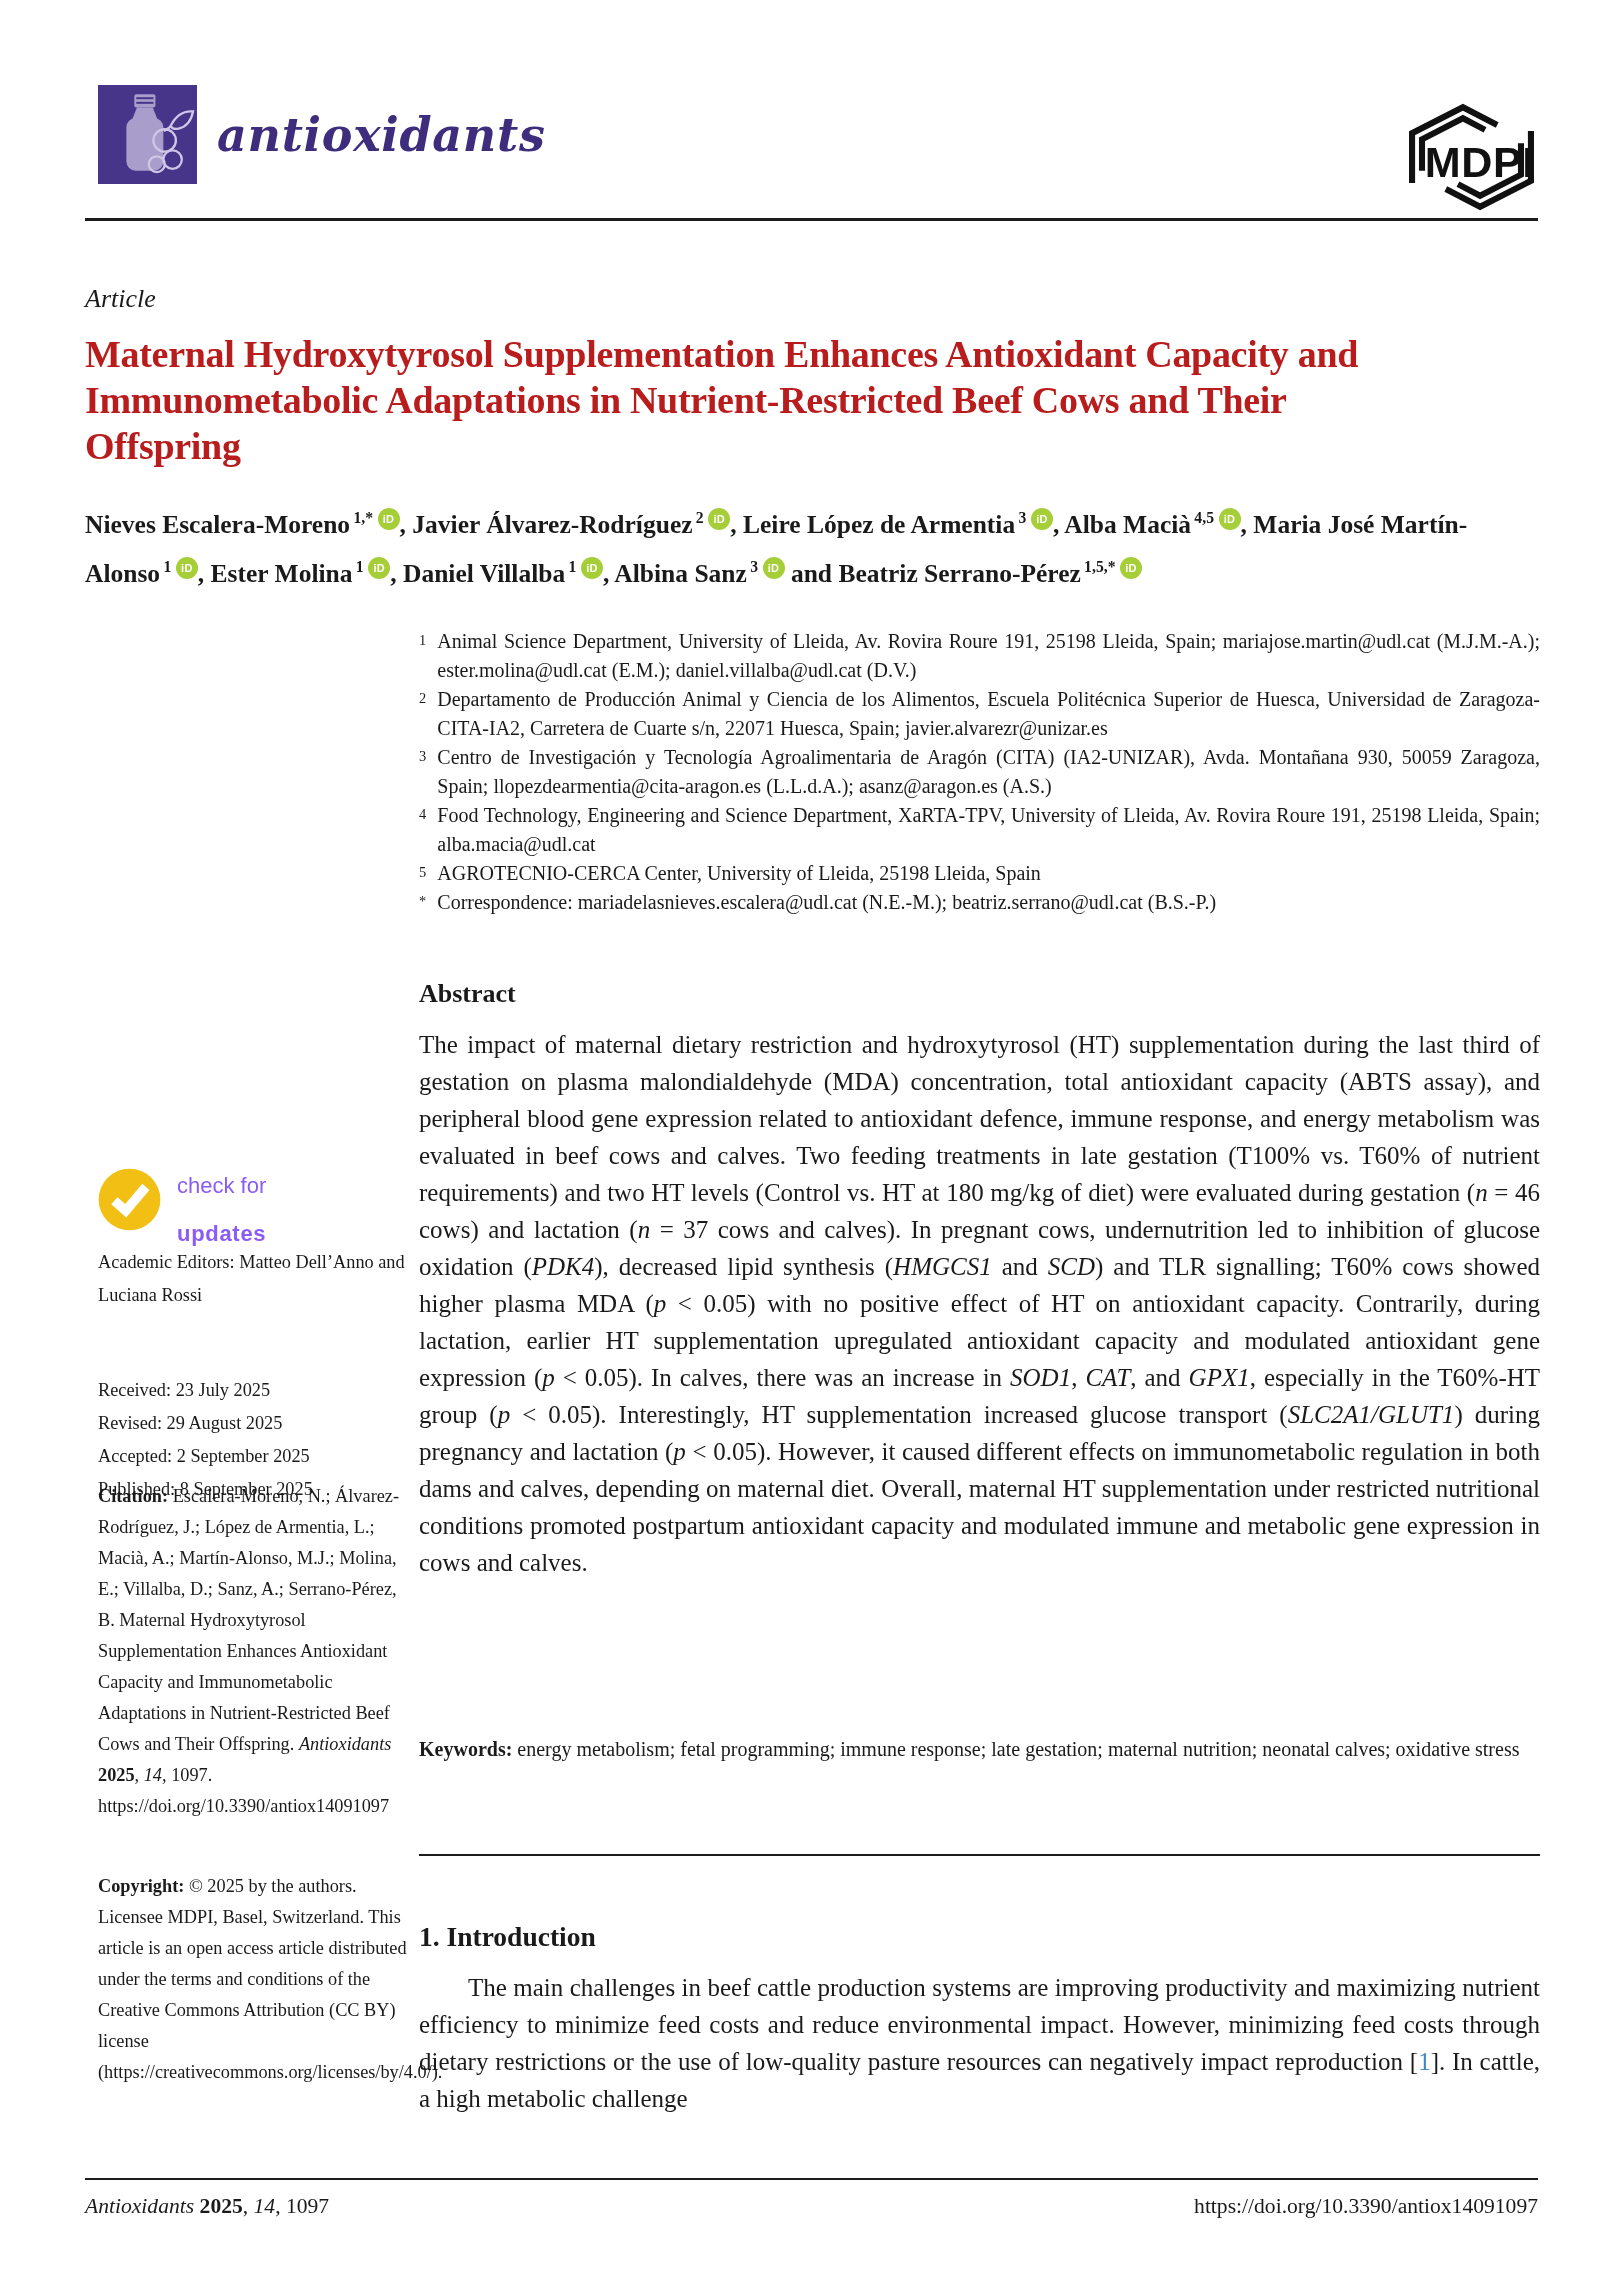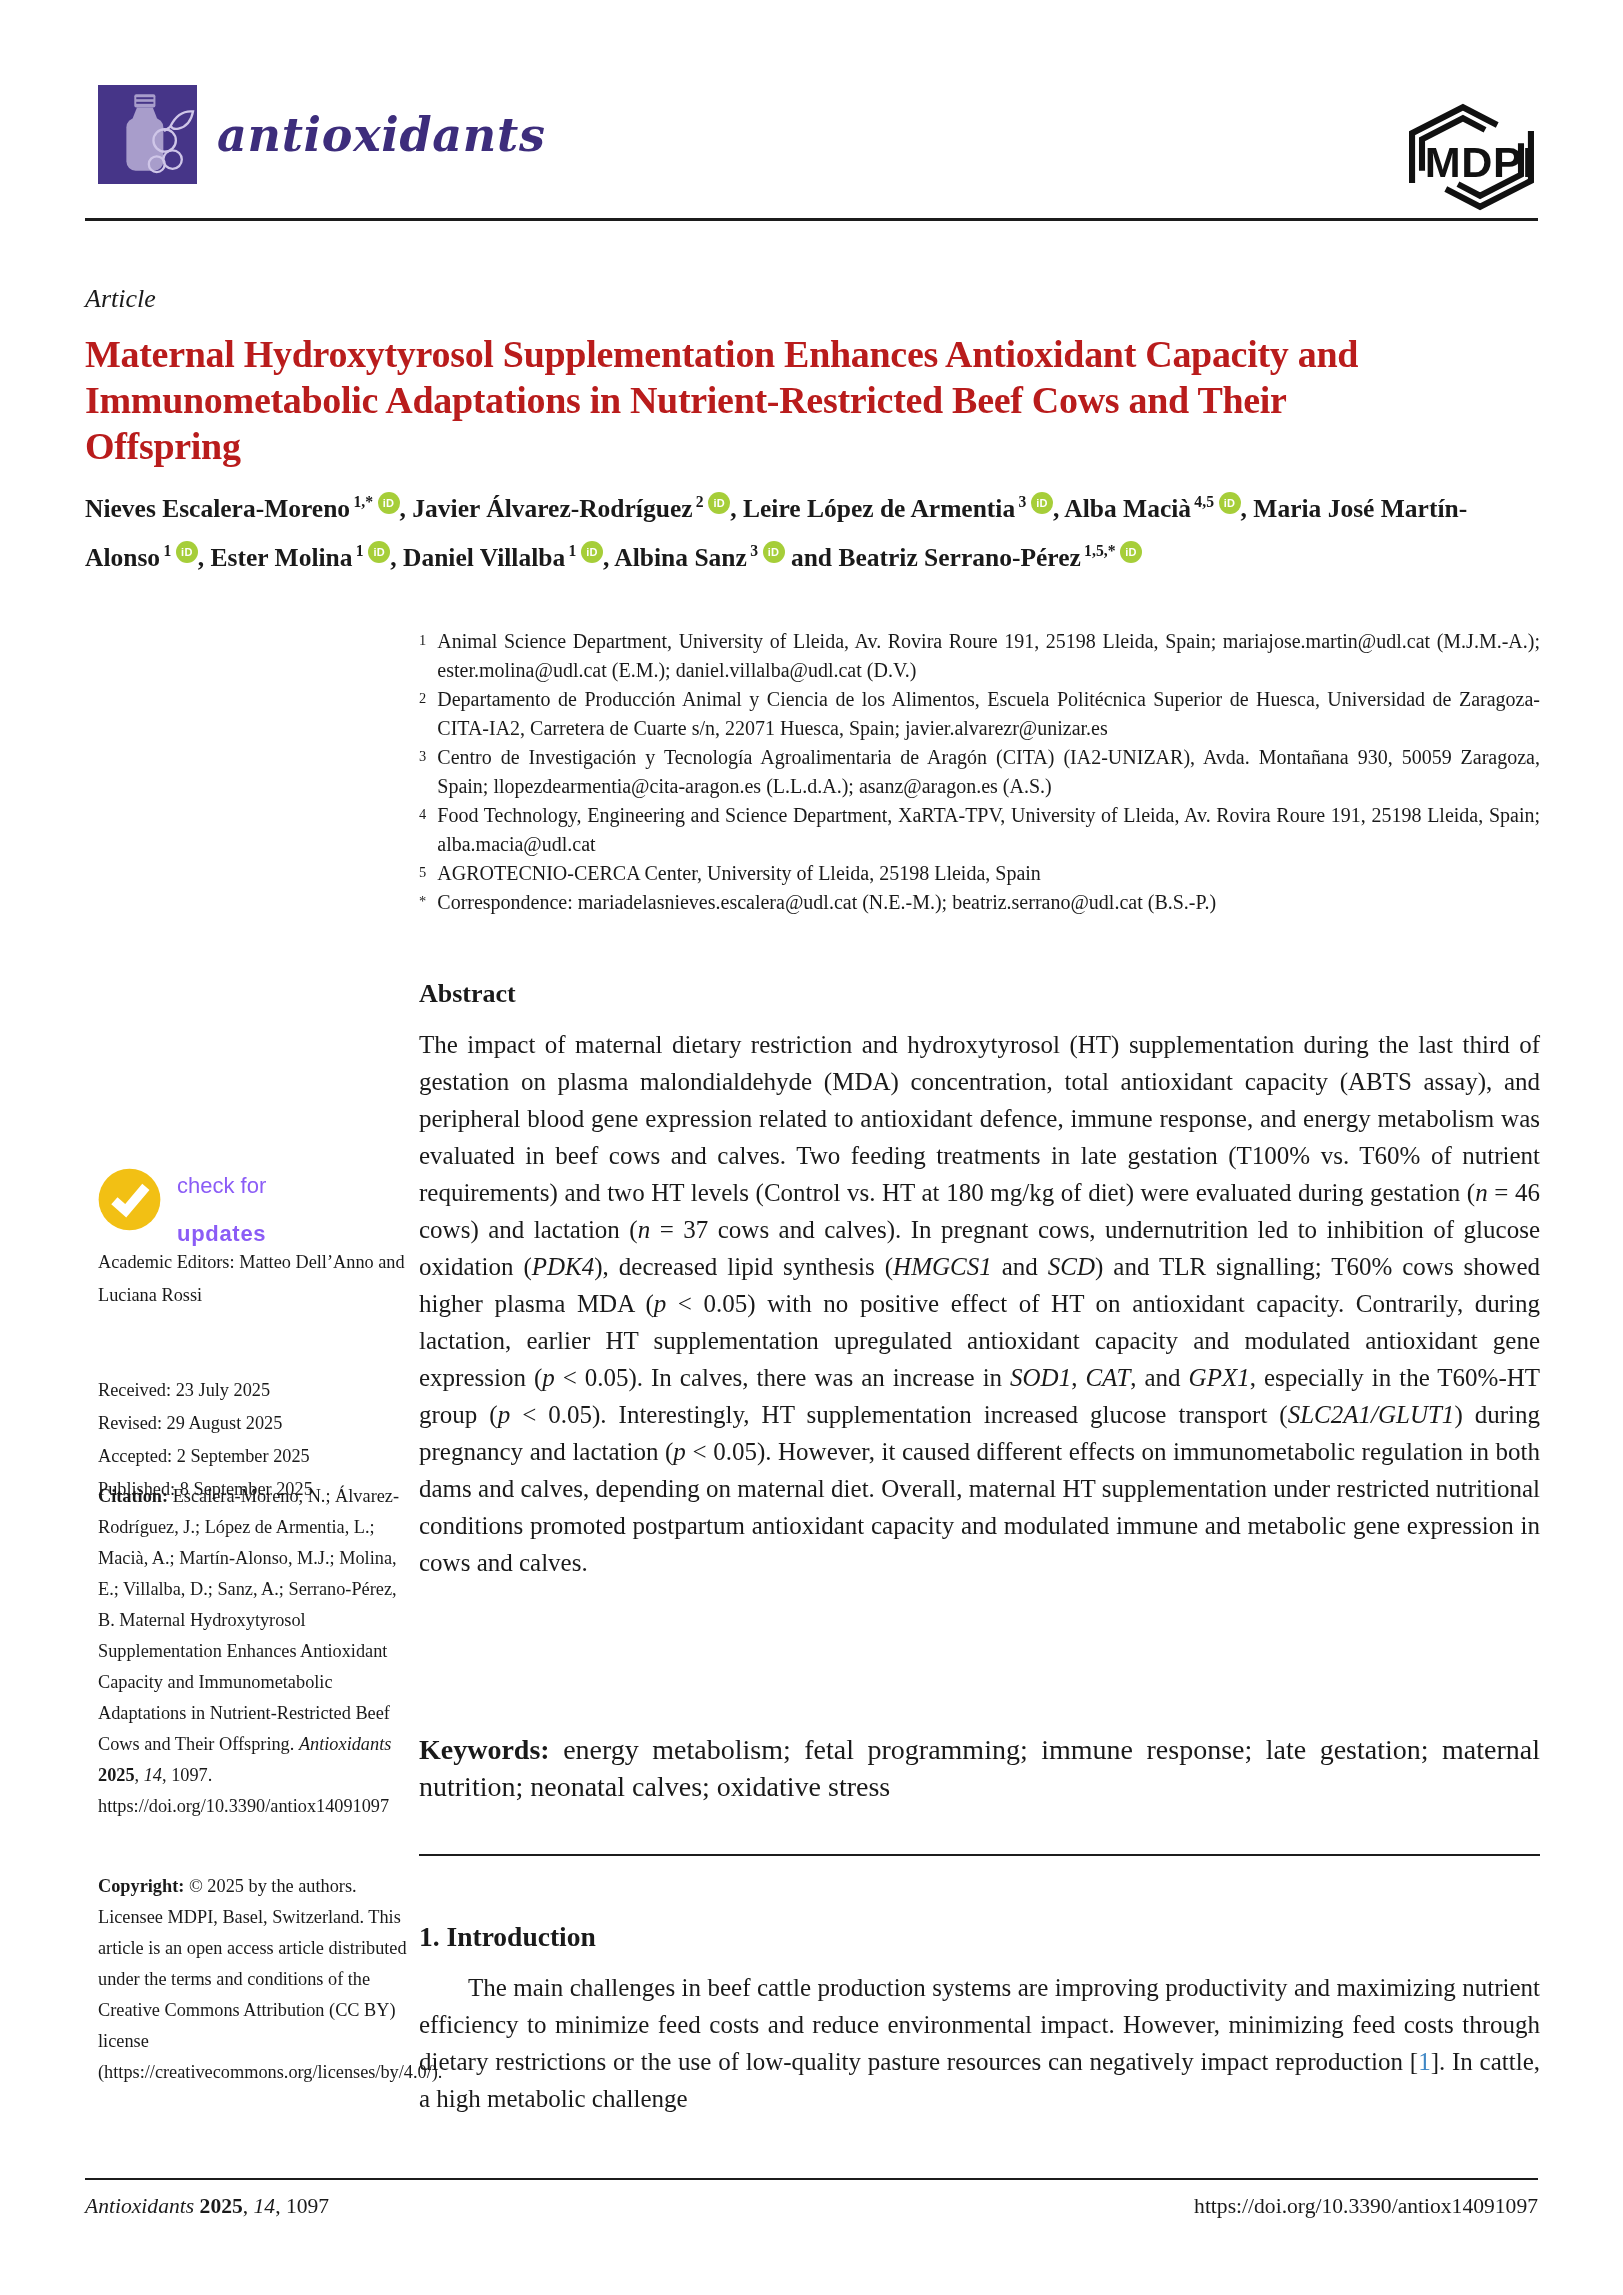--- a/index.html
+++ b/index.html
@@ -34,21 +34,21 @@
   .mdpi-logo{position:absolute;left:1401px;top:98px;width:141px;height:118px;}
   .header-rule{position:absolute;left:85px;top:218px;width:1453px;height:2.6px;background:#1c1c1c;}
   
   .article-type{position:absolute;left:85px;top:284px;font-style:italic;font-size:26px;}
   .page-title{
     position:absolute;left:85px;top:331px;width:1316px;
     font-size:38px;font-weight:700;line-height:46px;color:#b91c1c;
     letter-spacing:-0.3px;
   }
   .authors-line{
-    position:absolute;left:85px;top:481px;width:1466px;
+    position:absolute;left:85px;top:497px;width:1466px;
     font-size:25.5px;font-weight:700;line-height:42px;
   }
   .author-sup{font-size:15.7px;vertical-align:super;margin-left:3.3px;font-weight:700;}
   .orcid{
     display:inline-block;width:22px;height:22px;border-radius:50%;
     background:var(--orcid);color:#fff;text-align:center;
     font:700 11px/22px "Liberation Sans",sans-serif;
     vertical-align:super;margin-left:4.6px;letter-spacing:0.3px;
   }
   
@@ -56,21 +56,21 @@
   .affil-row{display:flex;}
   .affil-num{width:18.3px;flex:0 0 18.3px;font-size:14.4px;position:relative;top:-0.7px;}
   .affil-text{flex:1;text-align:justify;}
   .abstract-heading{position:absolute;left:419px;top:979px;font-size:26px;font-weight:700;}
   .abstract-text{
     position:absolute;left:419px;top:1026px;width:1121px;
     font-size:25px;line-height:37px;text-align:justify;
   }
   .keywords-text{
     position:absolute;left:419px;top:1731px;width:1121px;
-    font-size:28px;line-height:37px;text-align:justify;
+    font-size:20px;line-height:37px;text-align:justify;
   }
   .section-divider{position:absolute;left:419px;top:1854px;width:1121px;height:2px;background:#1c1c1c;}
   .introduction-heading{position:absolute;left:419px;top:1921px;font-size:27.5px;font-weight:700;}
   .introduction-paragraph{
     position:absolute;left:419px;top:1969px;width:1121px;
     font-size:25px;line-height:37px;text-align:justify;text-indent:49px;
   }
   
   .check-badge{position:absolute;left:98px;top:1168px;width:314px;height:65px;cursor:pointer;}
   .check-circle{position:absolute;left:0;top:0;width:63px;height:63px;}

